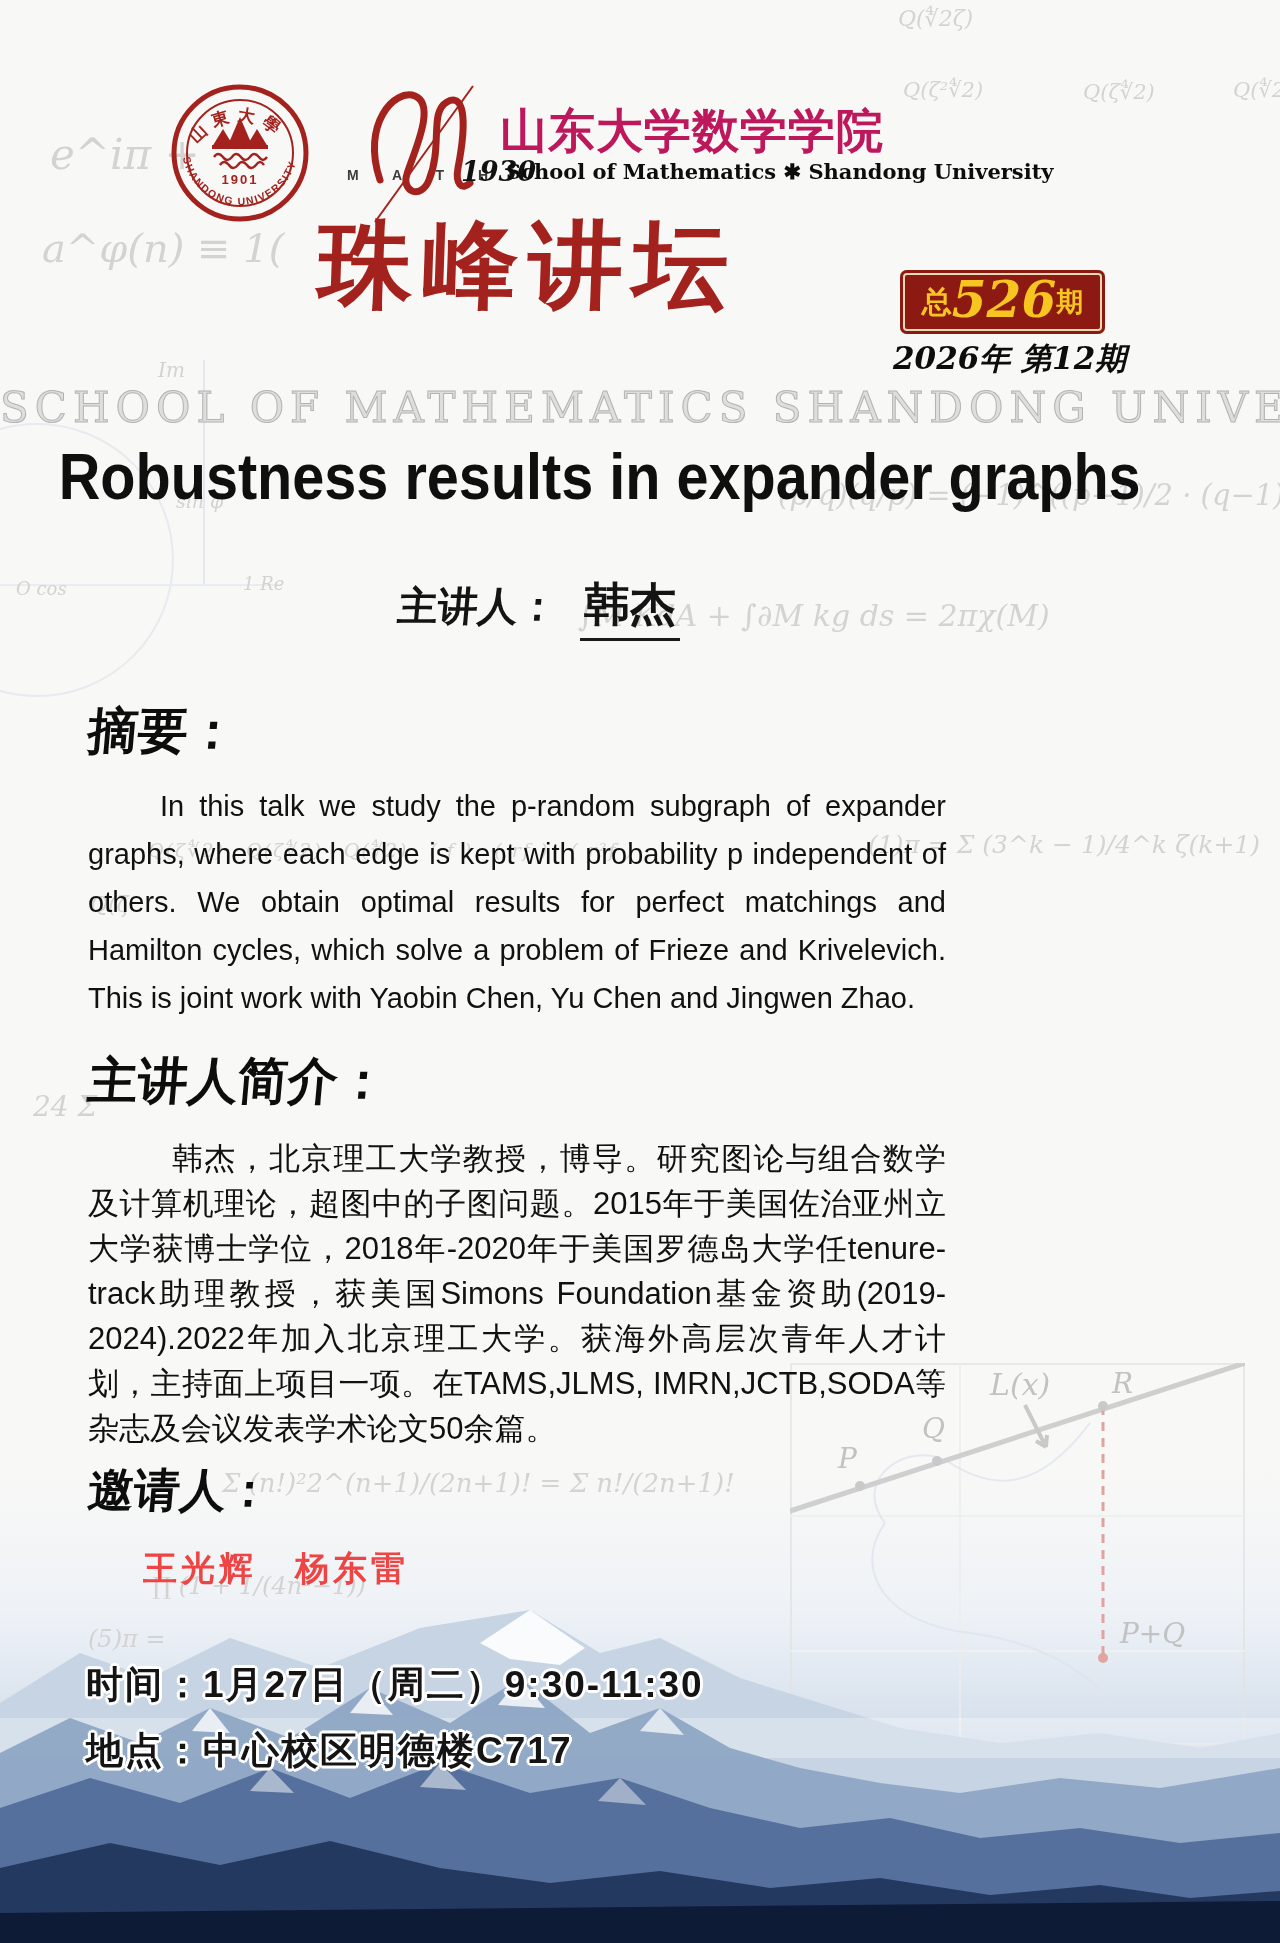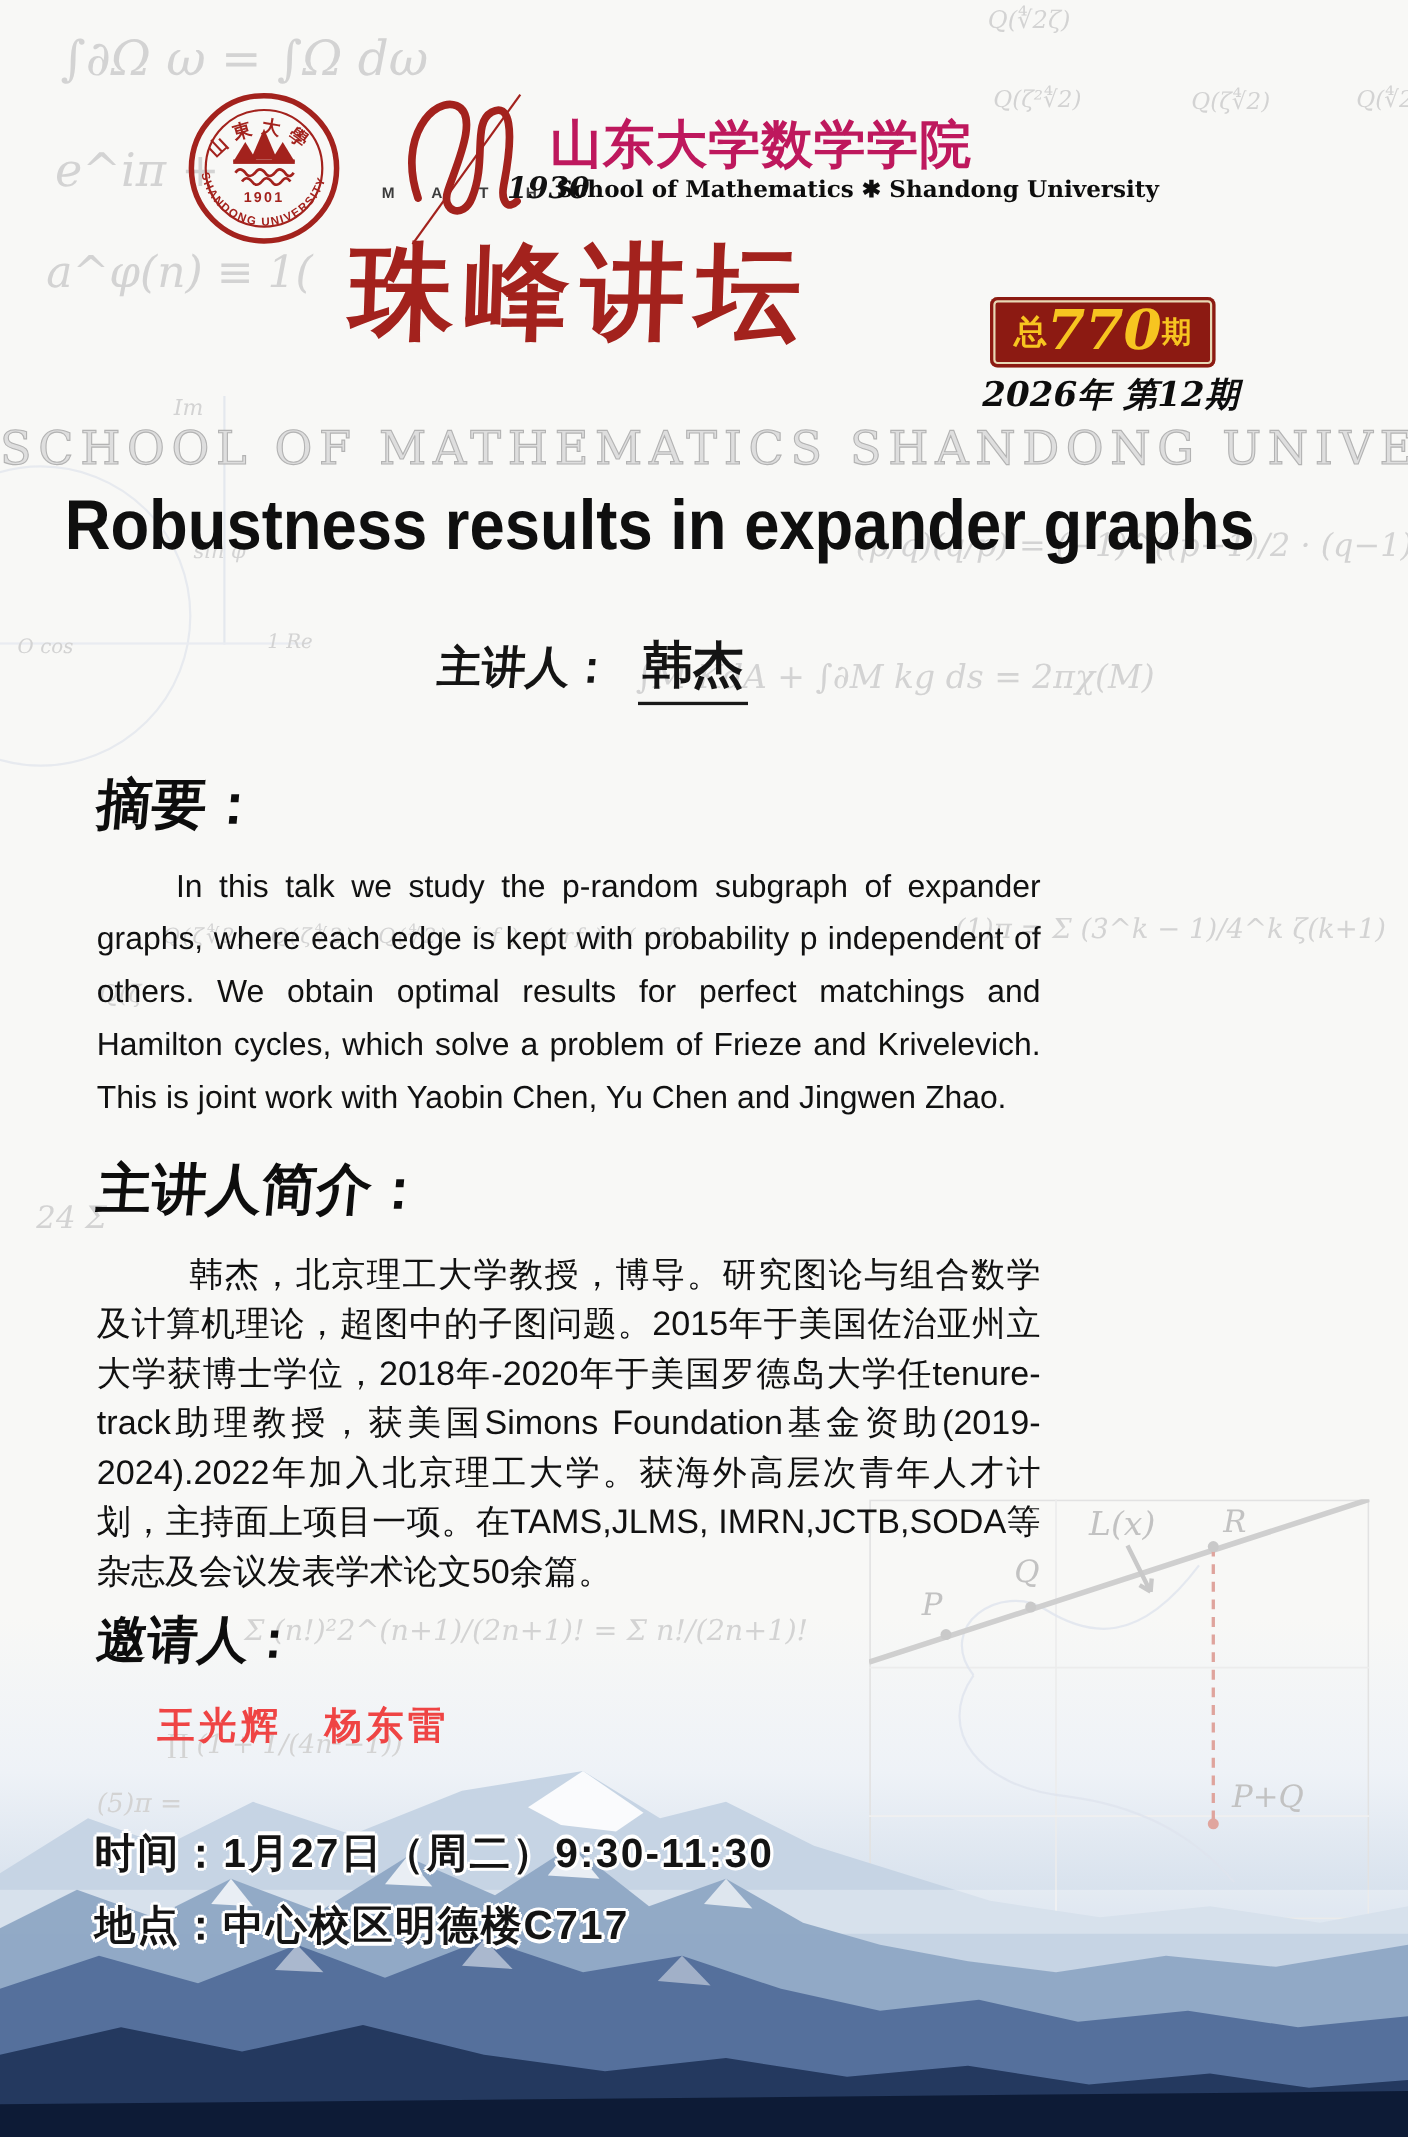--- a/index.html
+++ b/index.html
@@ -107,21 +107,20 @@
 </head>
 <body>
 
 <div class="poster">
 
   <div class="deco-circle"></div>
   <div class="deco-vaxis"></div>
   <div class="deco-haxis"></div>
 
   <div class="wm-layer">
-    <span class="wm w0">∫∂Ω ω = ∫Ω dω</span>
     <span class="wm w1">e^iπ +</span>
     <span class="wm w2">a^φ(n) ≡ 1(</span>
     <span class="wm w3">Q(∜2ζ)</span>
     <span class="wm w4">Q(ζ²∜2)</span>
     <span class="wm w5">Q(ζ∜2)</span>
     <span class="wm w6">Q(∜2)</span>
     <span class="wm w7">(p/q)(q/p) = (−1)^((p−1)/2 · (q−1)/2)</span>
     <span class="wm w8">∫M KdA + ∫∂M kg ds = 2πχ(M)</span>
     <span class="wm w9">(1)π = Σ (3^k − 1)/4^k ζ(k+1)</span>
     <span class="wm w10">Q(ζ∜2)　Q(ζ∜2)　Q(∜2)　( f )　( rf )　( r²f )</span>
@@ -165,21 +164,21 @@
   <div class="mletters">M A T H</div>
   <div class="myear">1930</div>
 
   <div class="school-cn">山东大学数学学院</div>
   <div class="school-en">School of Mathematics ✱ Shandong University</div>
 
   <div class="forum-title">珠峰讲坛</div>
 
   <div class="badge">
     <span class="b-prefix">总</span>
-    <span class="b-num">770</span>
+    <span class="b-num">526</span>
     <span class="b-suffix">期</span>
   </div>
   <div class="issue-line">2026年 第12期</div>
 
   <div class="wm-band">SCHOOL OF MATHEMATICS SHANDONG UNIVERSITY</div>
 
   <h1 class="talk-title">Robustness results in expander graphs</h1>
 
   <div class="speaker-line">
     <span class="speaker-label">主讲人：</span>

